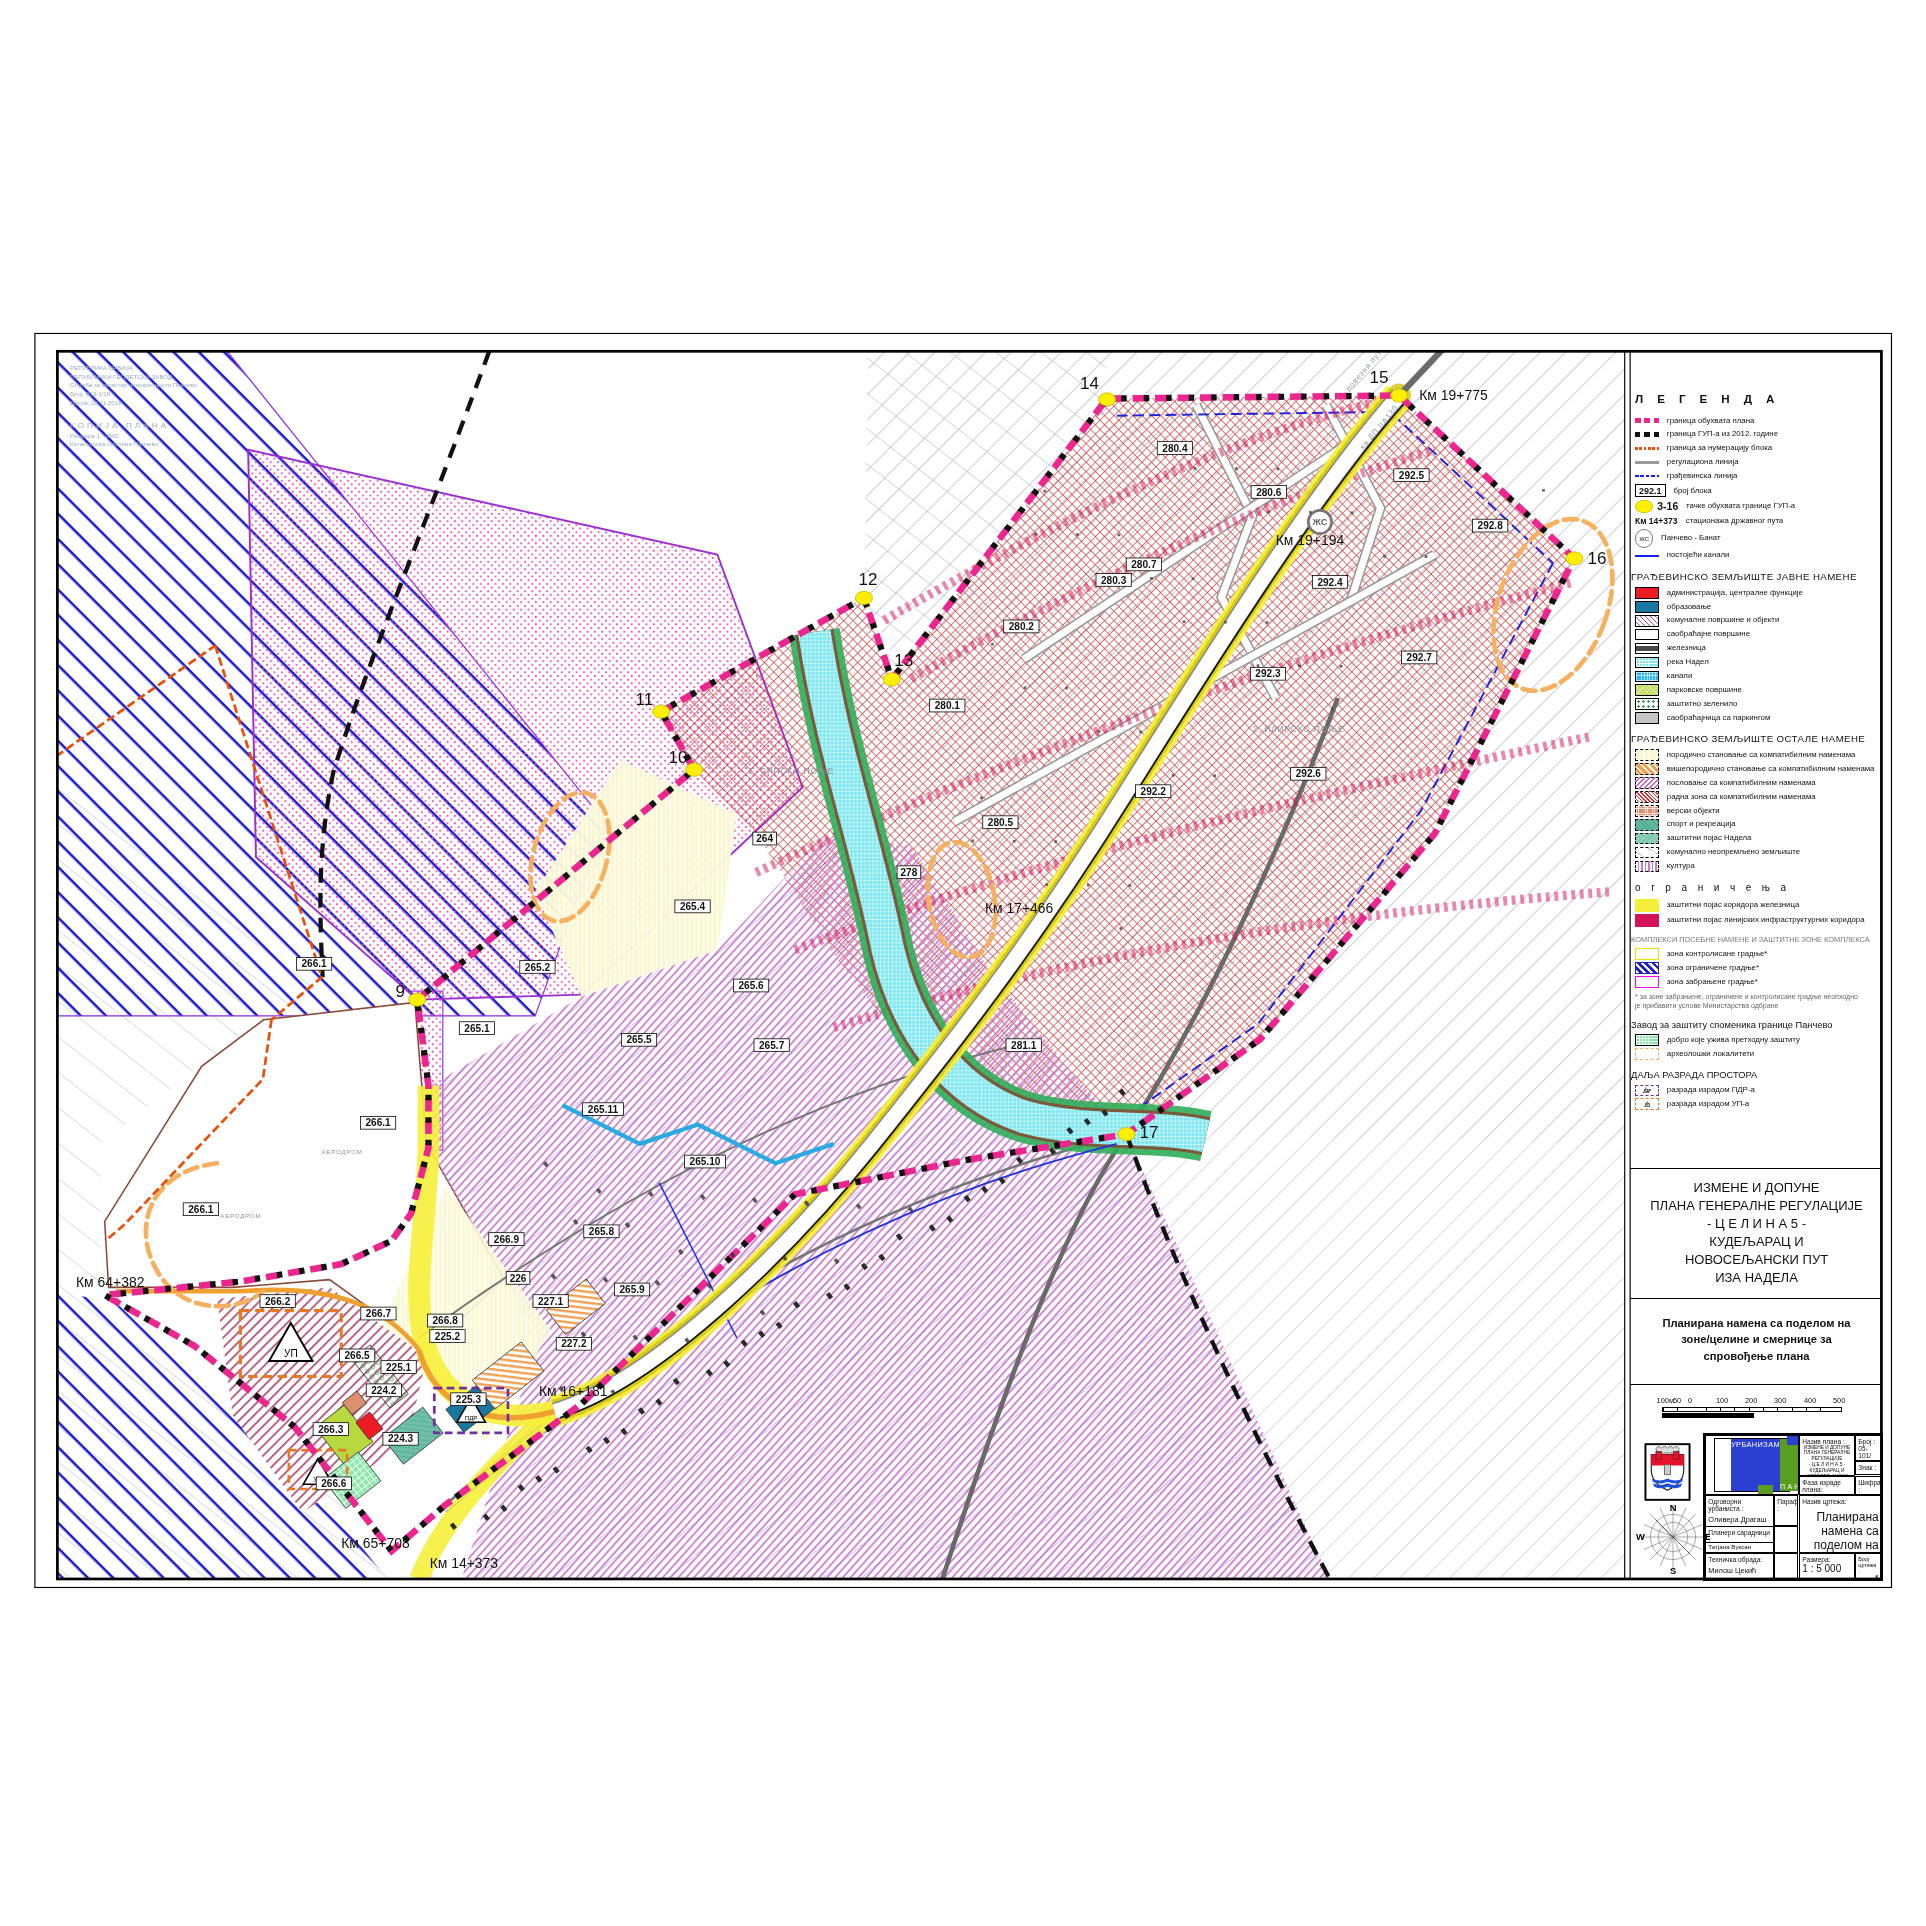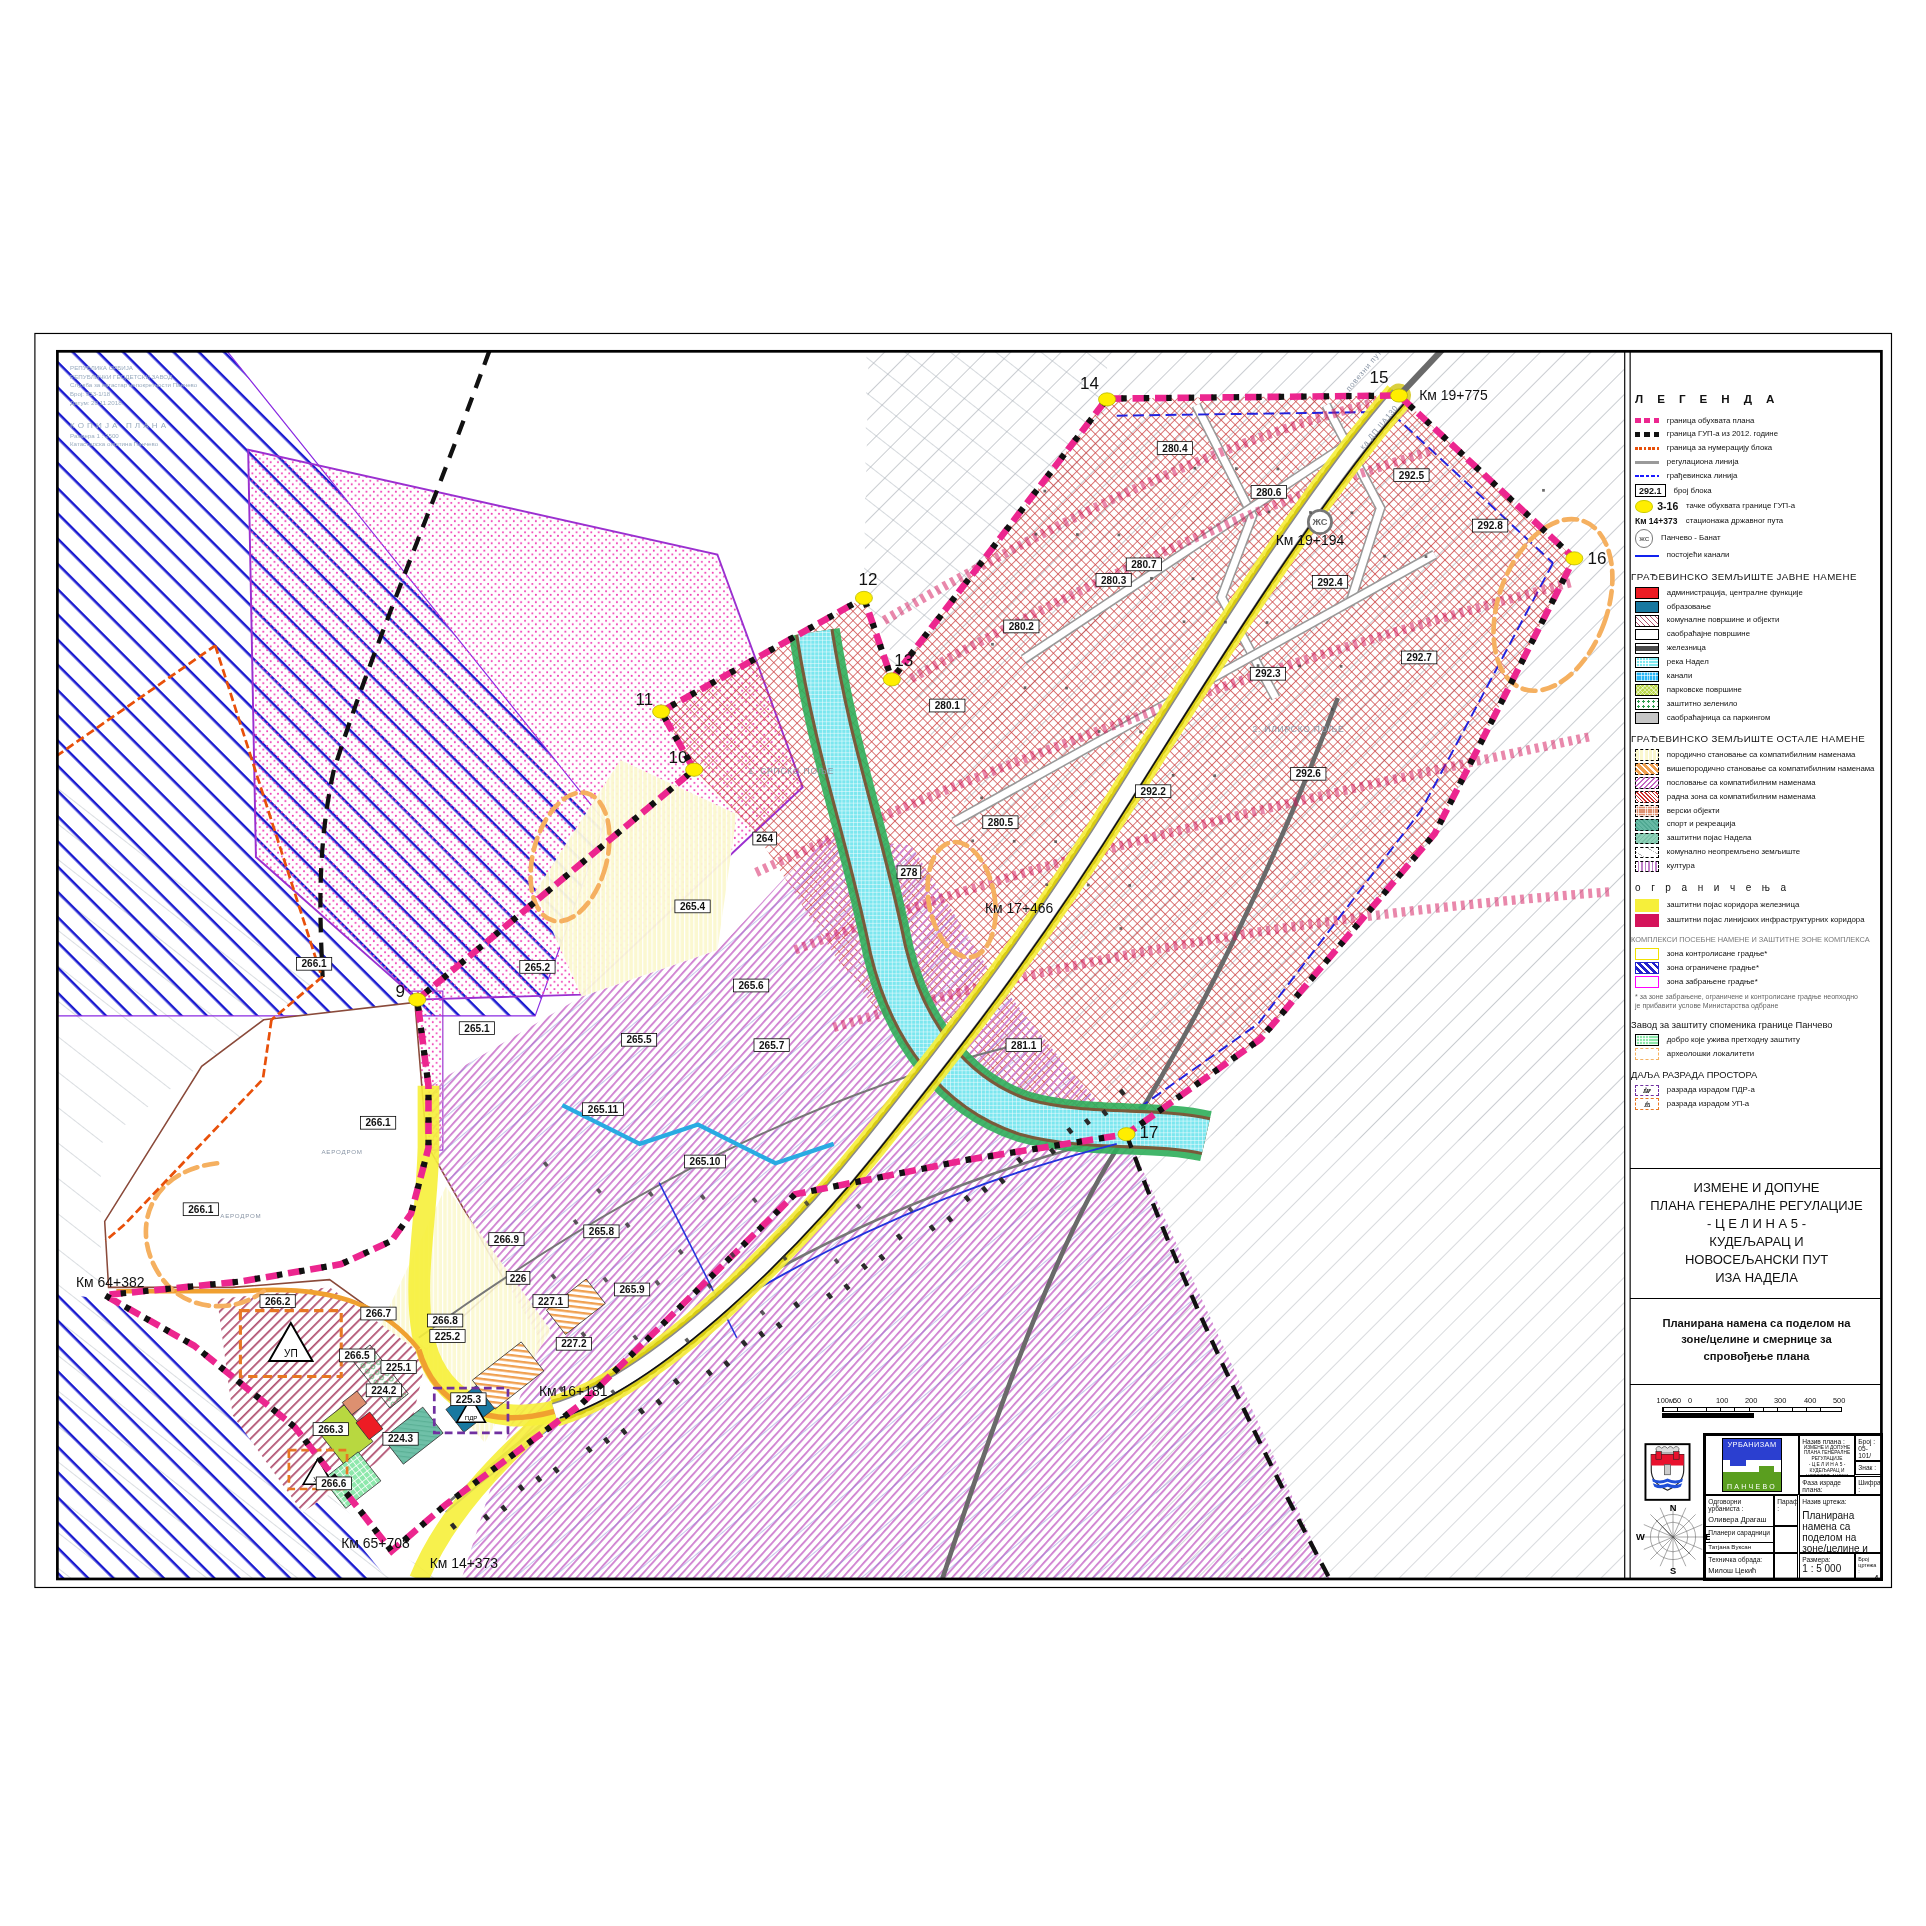--- a/index.html
+++ b/index.html
@@ -65,23 +65,23 @@
   #draw-title{left:1635px;top:1315px;width:243px;text-align:center;font-size:11.2px;font-weight:bold;line-height:16.3px;}
   
   #scalebar{left:1662px;top:1396px;width:182px;height:31px;font-size:7.4px;}
   #scalebar span{position:absolute;top:0;}
   #sb-thin{position:absolute;top:11px;left:0;width:178px;height:3.1px;border:0.8px solid #000;background:repeating-linear-gradient(90deg,#000 0 0.8px,transparent 0.8px 14.3px);}
   #sb-thick{position:absolute;top:17px;left:0;width:92px;height:4.7px;background:#000;}
   
   .cell{position:absolute;border:0.8px solid #000;box-sizing:border-box;padding:1.6px 2.3px;font-size:6.6px;overflow:hidden;}
   .cell .cap{font-size:6.6px;}
   .small{font-size:4.8px;line-height:5.8px;text-align:center;}
-  .big{font-size:10px;text-align:left;}
+  .big{font-size:12px;text-align:right;}
   #logo{display:flex;flex-direction:column;align-items:center;justify-content:center;height:100%;}
-  #logobox{width:58px;height:54px;border:1.6px solid #000;display:flex;flex-direction:column;}
+  #logobox{width:58px;height:54px;border:1.6px solid #000;display:flex;flex-direction:row;padding-left:16px;}
   .logo-b{background:#2b3fd0;color:#fff;flex:1.1;display:flex;align-items:flex-start;justify-content:center;font-size:7.4px;padding-top:1.6px;letter-spacing:0.4px;}
   .logo-m{background:#fff;flex:.7;position:relative;}
   .logo-m i{position:absolute;width:15.5px;height:8.5px;}
   .logo-g{background:#5a9e1f;color:#fff;flex:1;display:flex;align-items:flex-end;justify-content:center;font-size:7px;letter-spacing:2.3px;padding-bottom:1.6px;}
   .name{font-size:7.4px;margin-top:3.9px;}
   .deg{font-size:4.3px;color:#222;}
   
   #stamp{left:70px;top:364px;width:202px;color:#9badc0;font-size:6.2px;line-height:1.4;}
   #stamp .kp{font-size:8.1px;letter-spacing:3.1px;margin-top:13px;}
 </style>

